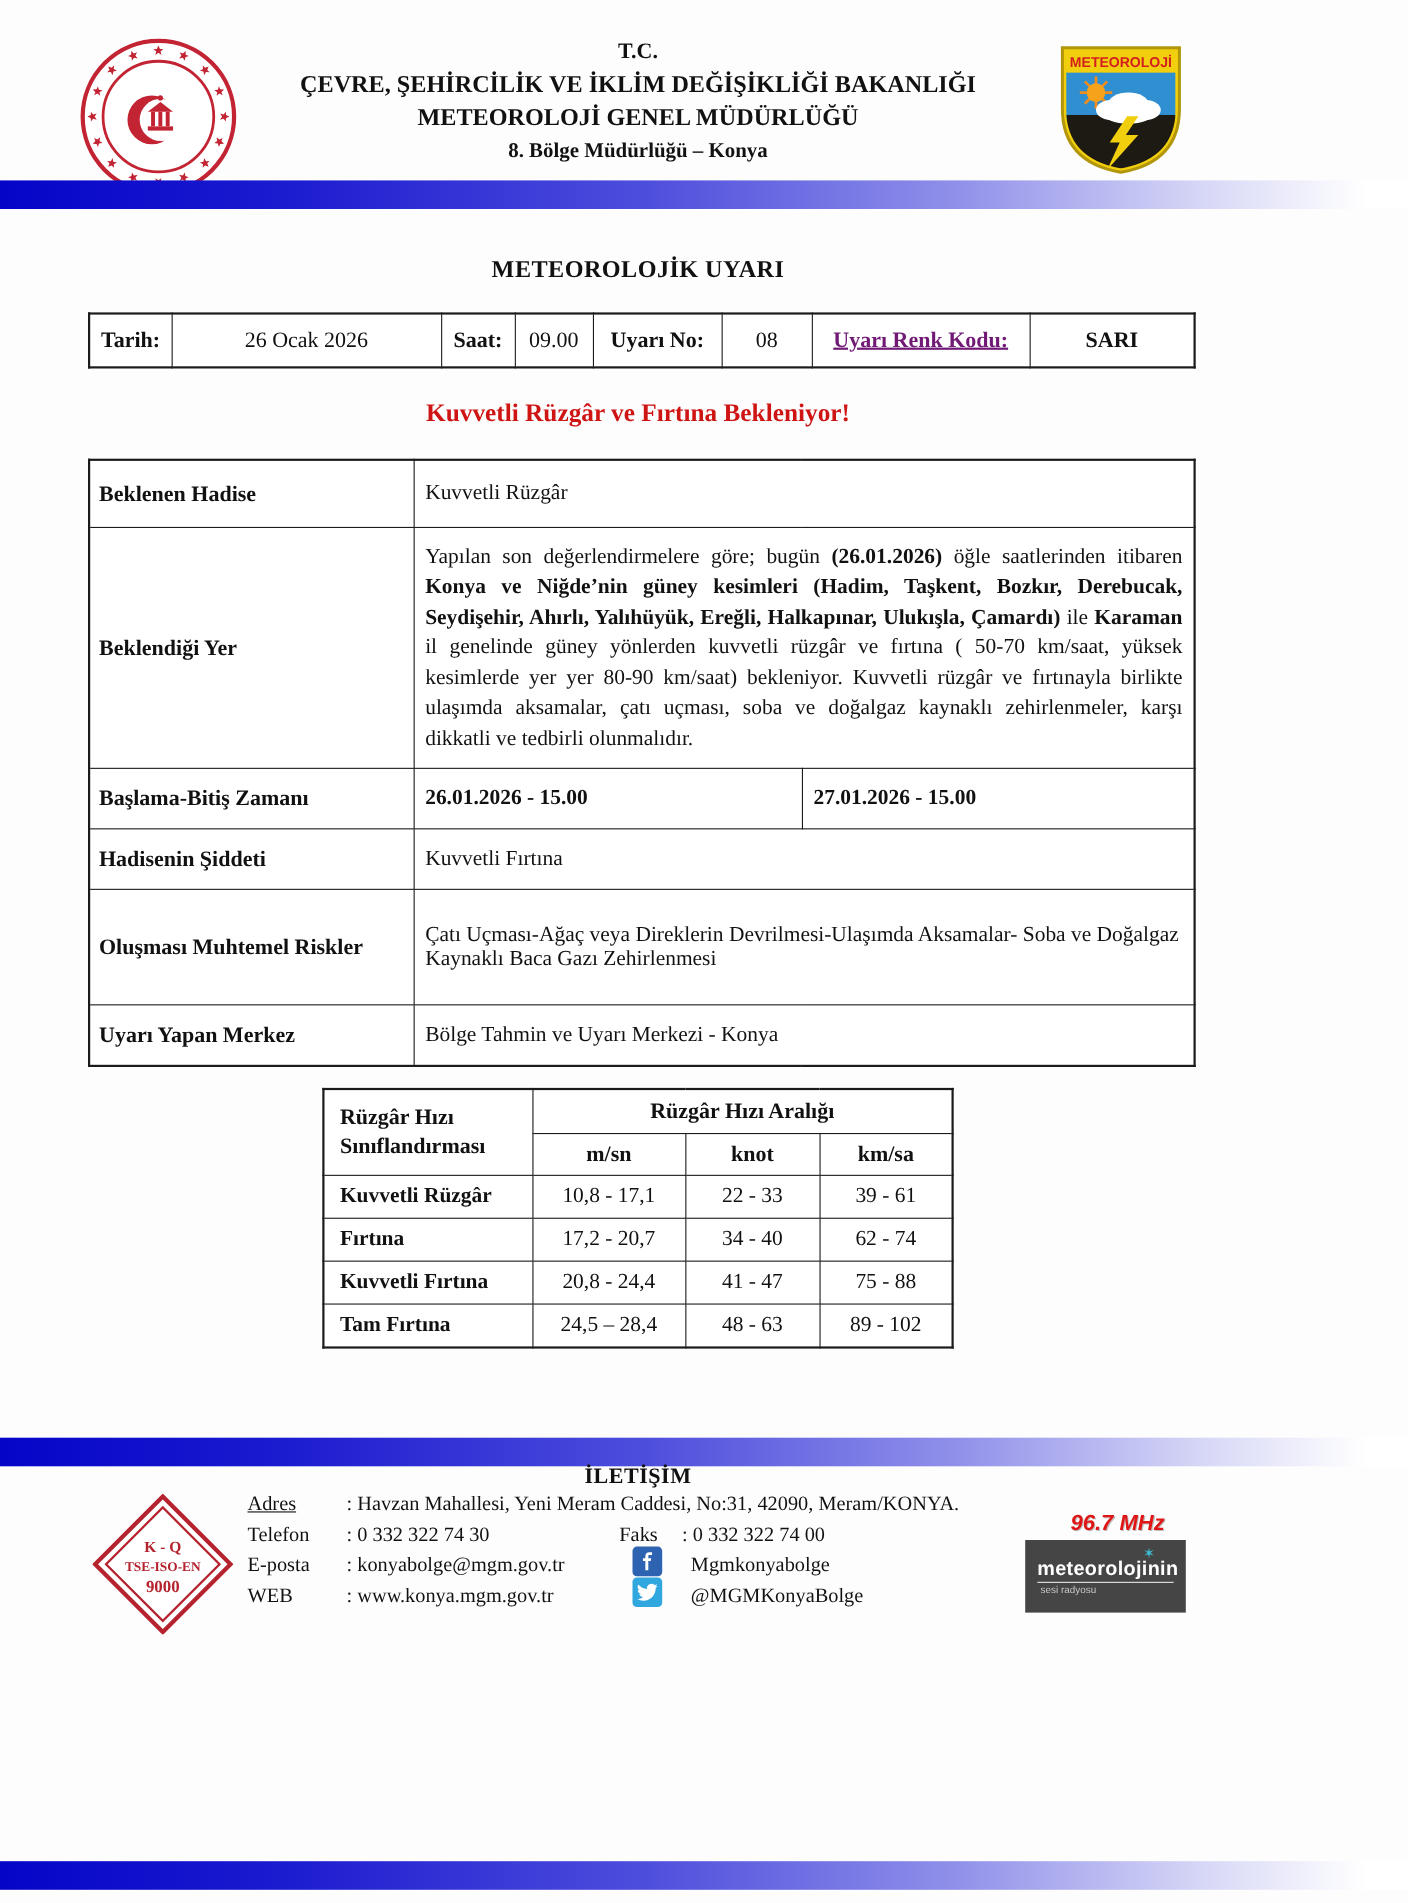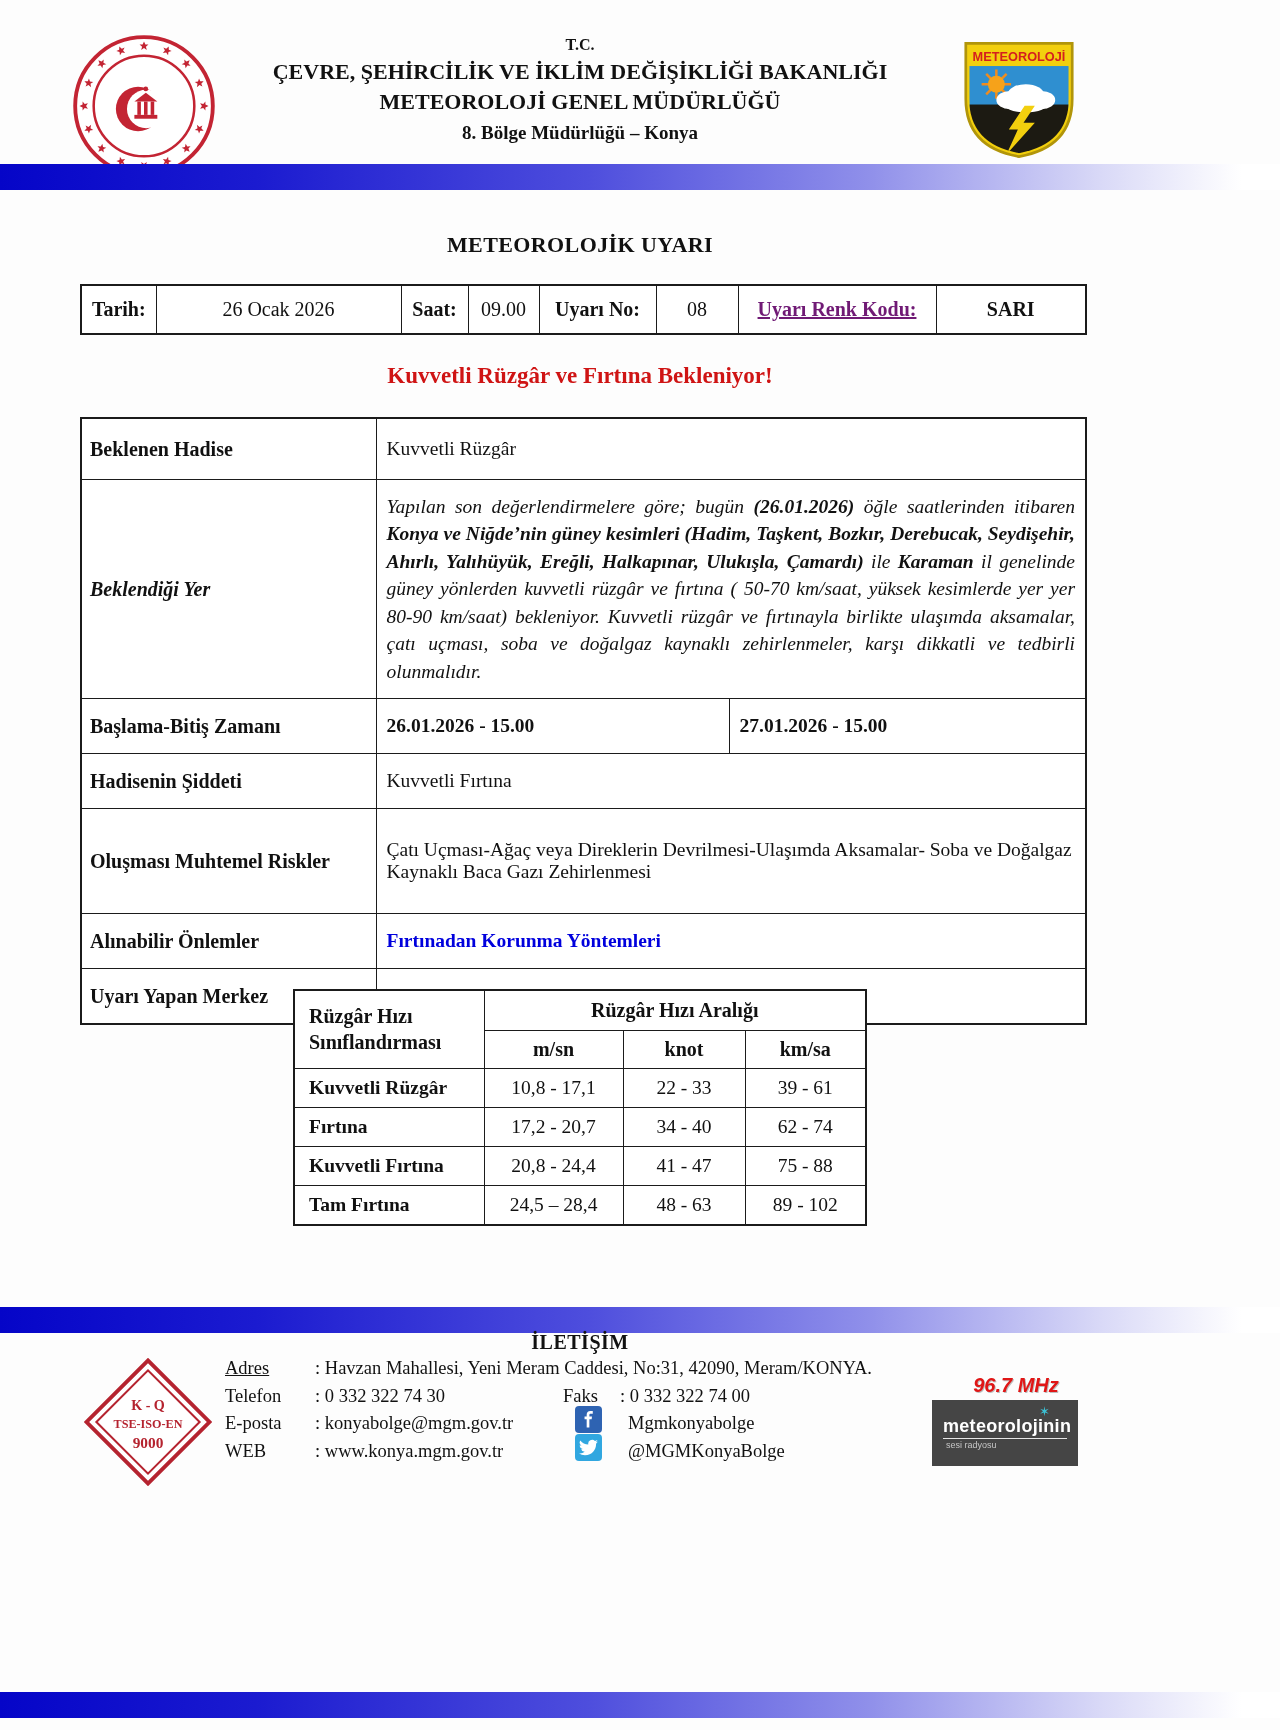--- a/index.html
+++ b/index.html
@@ -5,21 +5,21 @@
   html,body{margin:0;padding:0;background:#ffffff;}
   .page{
     position:relative;width:1280px;height:1730px;margin:0 auto;
     background:#fdfdfd;color:#111;
     font-family:"Liberation Serif","DejaVu Serif",serif;
     overflow:hidden;
   }
   
   .header-seal{position:absolute;left:70px;top:32px;width:148px;height:148px;}
   .header-text{position:absolute;left:160px;top:36px;width:840px;text-align:center;font-weight:bold;}
-  .ht-tc{font-size:16px;}
+  .ht-tc{font-size:20px;}
   .ht-ministry{font-size:22px;margin-top:5px;}
   .ht-directorate{font-size:22px;margin-top:4px;}
   .ht-region{font-size:19px;margin-top:7px;}
   .header-shield{position:absolute;left:962px;top:40px;width:114px;height:120px;}
   
   .bar{position:absolute;left:0;width:1280px;height:26px;
     background:linear-gradient(90deg,#0505c8 0%,#1b1bd0 20%,#4e4edd 46%,#9090ea 68%,#d9d9f7 86%,#ffffff 97%);}
   .bar-top{top:164px;}
   .bar-mid{top:1307px;}
   .bar-bottom{top:1692px;}
@@ -36,21 +36,21 @@
   .renk-value{font-weight:bold;}
   
   .alert-heading{position:absolute;left:0;top:363px;width:1160px;text-align:center;
     color:#cf1414;font-weight:bold;font-size:23px;}
   
   .detail-table{position:absolute;left:80px;top:417px;width:1005px;border-collapse:collapse;
     table-layout:fixed;font-size:19.5px;border:2px solid #1b1b1b;background:#fff;}
   .detail-table td{border:1.5px solid #1b1b1b;padding:4px 10px;vertical-align:middle;}
   .detail-table td.lbl{font-weight:bold;font-size:20px;padding-left:8px;}
   .r-hadise td{height:52px;}
-  .r-yer td{height:210px;font-style:italic;}
+  .r-yer td{height:210px;}
   .r-baslama td{height:46px;}
   .r-siddet td{height:46px;}
   .r-risk td{height:96px;}
   .r-onlem td{height:46px;}
   .r-merkez td{height:46px;}
   .place-par{text-align:justify;line-height:27.5px;}
   .b{font-weight:bold;}
   .date-bold{font-weight:bold;}
   .advice-link{color:#0000dd;font-weight:bold;}
   
@@ -216,24 +216,20 @@
       <td class="date-bold">27.01.2026 - 15.00</td>
     </tr>
     <tr class="r-siddet">
       <td class="lbl">Hadisenin Şiddeti</td>
       <td colspan="2">Kuvvetli Fırtına</td>
     </tr>
     <tr class="r-risk">
       <td class="lbl">Oluşması Muhtemel Riskler</td>
       <td colspan="2">Çatı Uçması-Ağaç veya Direklerin Devrilmesi-Ulaşımda Aksamalar- Soba ve Doğalgaz Kaynaklı Baca Gazı Zehirlenmesi</td>
     </tr>
-    <tr class="r-onlem">
-      <td class="lbl">Alınabilir Önlemler</td>
-      <td colspan="2"><span class="advice-link">Fırtınadan Korunma Yöntemleri</span></td>
-    </tr>
     <tr class="r-merkez">
       <td class="lbl">Uyarı Yapan Merkez</td>
       <td colspan="2">Bölge Tahmin ve Uyarı Merkezi - Konya</td>
     </tr>
   </tbody>
     </table>
 
   <table class="wind-table">
     <colgroup>
       <col style="width:190px">

